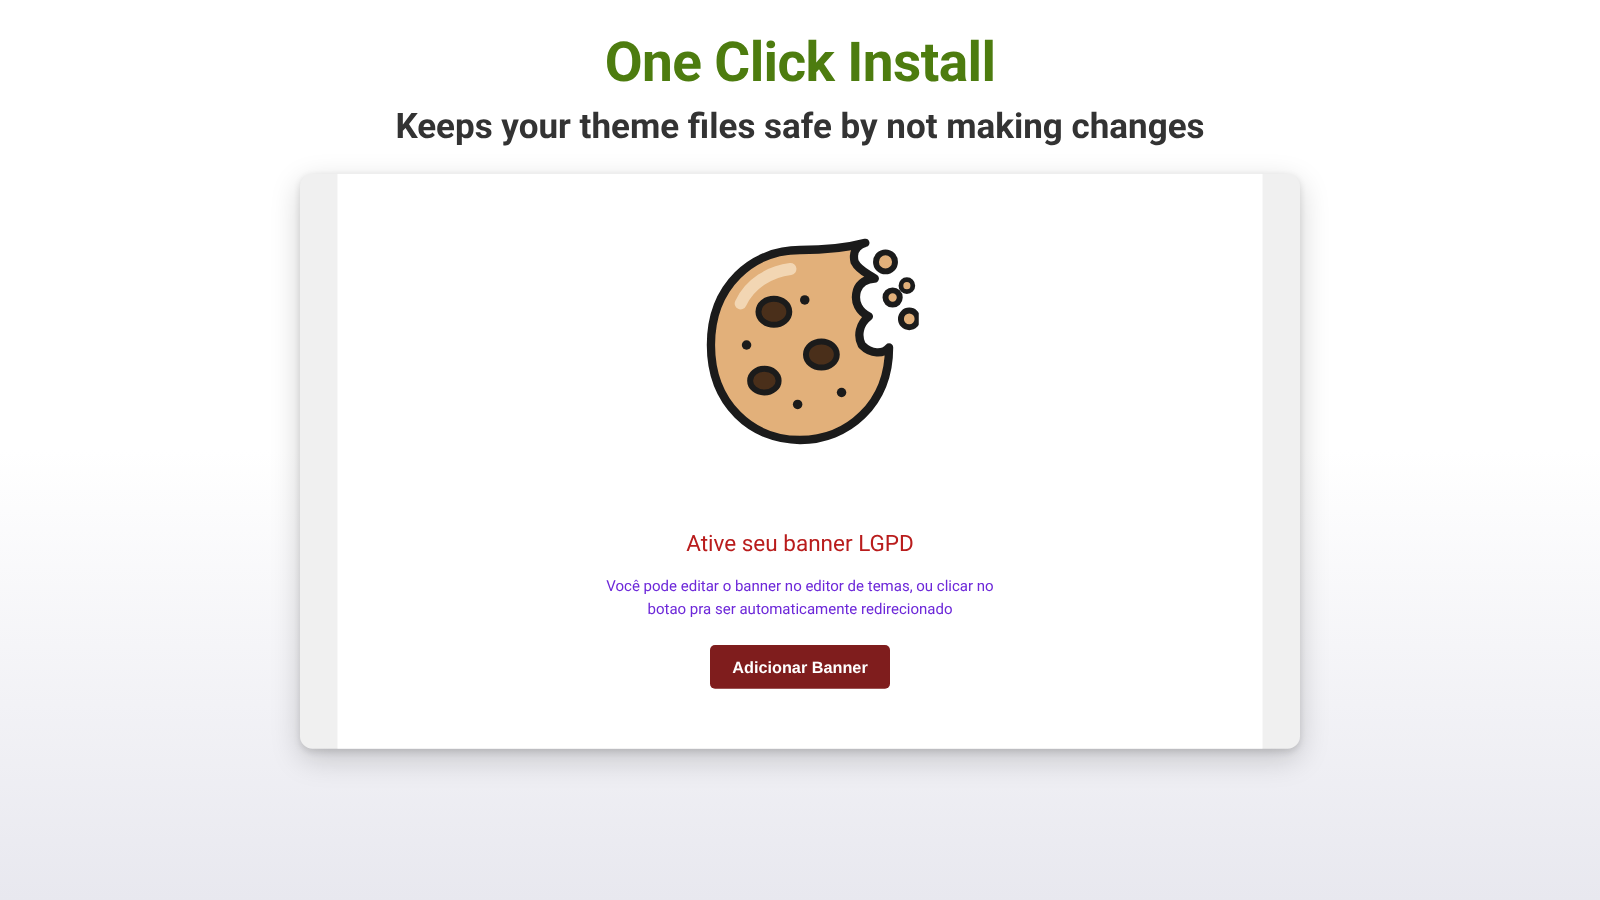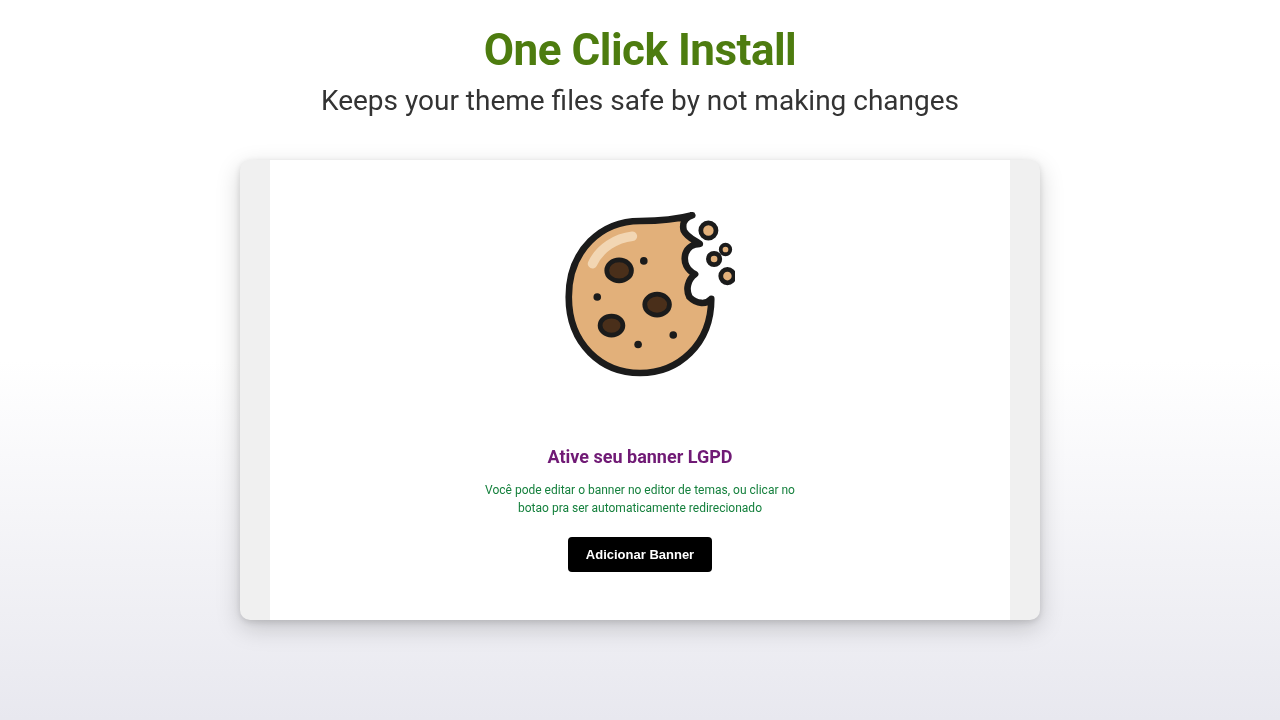--- a/index.html
+++ b/index.html
@@ -19,23 +19,23 @@
     }
     .page-title {
       font-size: 44px;
       font-weight: 700;
       color: #4d7c0f;
       letter-spacing: -0.5px;
       margin-bottom: 8px;
     }
     .page-subtitle {
       font-size: 28px;
-      font-weight: 400;
+      font-weight: 700;
       color: #333333;
-      margin-bottom: 43px;
+      margin-bottom: 22px;
     }
     .card {
       width: 800px;
       height: 460px;
       background: #f0f0f0;
       border-radius: 10px;
       box-shadow: 0 8px 24px rgba(0,0,0,0.18), 0 2px 6px rgba(0,0,0,0.12);
       display: flex;
       justify-content: center;
       align-items: flex-start;
@@ -54,34 +54,34 @@
     .cookie-icon-wrap {
       width: 190px;
       height: 190px;
       margin-bottom: 54px;
       display: flex;
       justify-content: center;
       align-items: center;
     }
     .card-heading {
       font-size: 18px;
-      color: #701a75;
-      font-weight: 700;
+      color: #b91c1c;
+      font-weight: 400;
       margin-bottom: 14px;
     }
     .card-description {
       font-size: 12px;
-      color: #15803d;
+      color: #6d28d9;
       text-align: center;
       line-height: 1.5;
       max-width: 340px;
       margin-bottom: 20px;
     }
     .add-banner-button {
-      background: #000000;
+      background: #7f1d1d;
       color: #ffffff;
       border: none;
       border-radius: 4px;
       padding: 10px 18px;
       font-size: 13px;
       font-weight: 600;
       cursor: pointer;
     }
   </style>
 </head>

